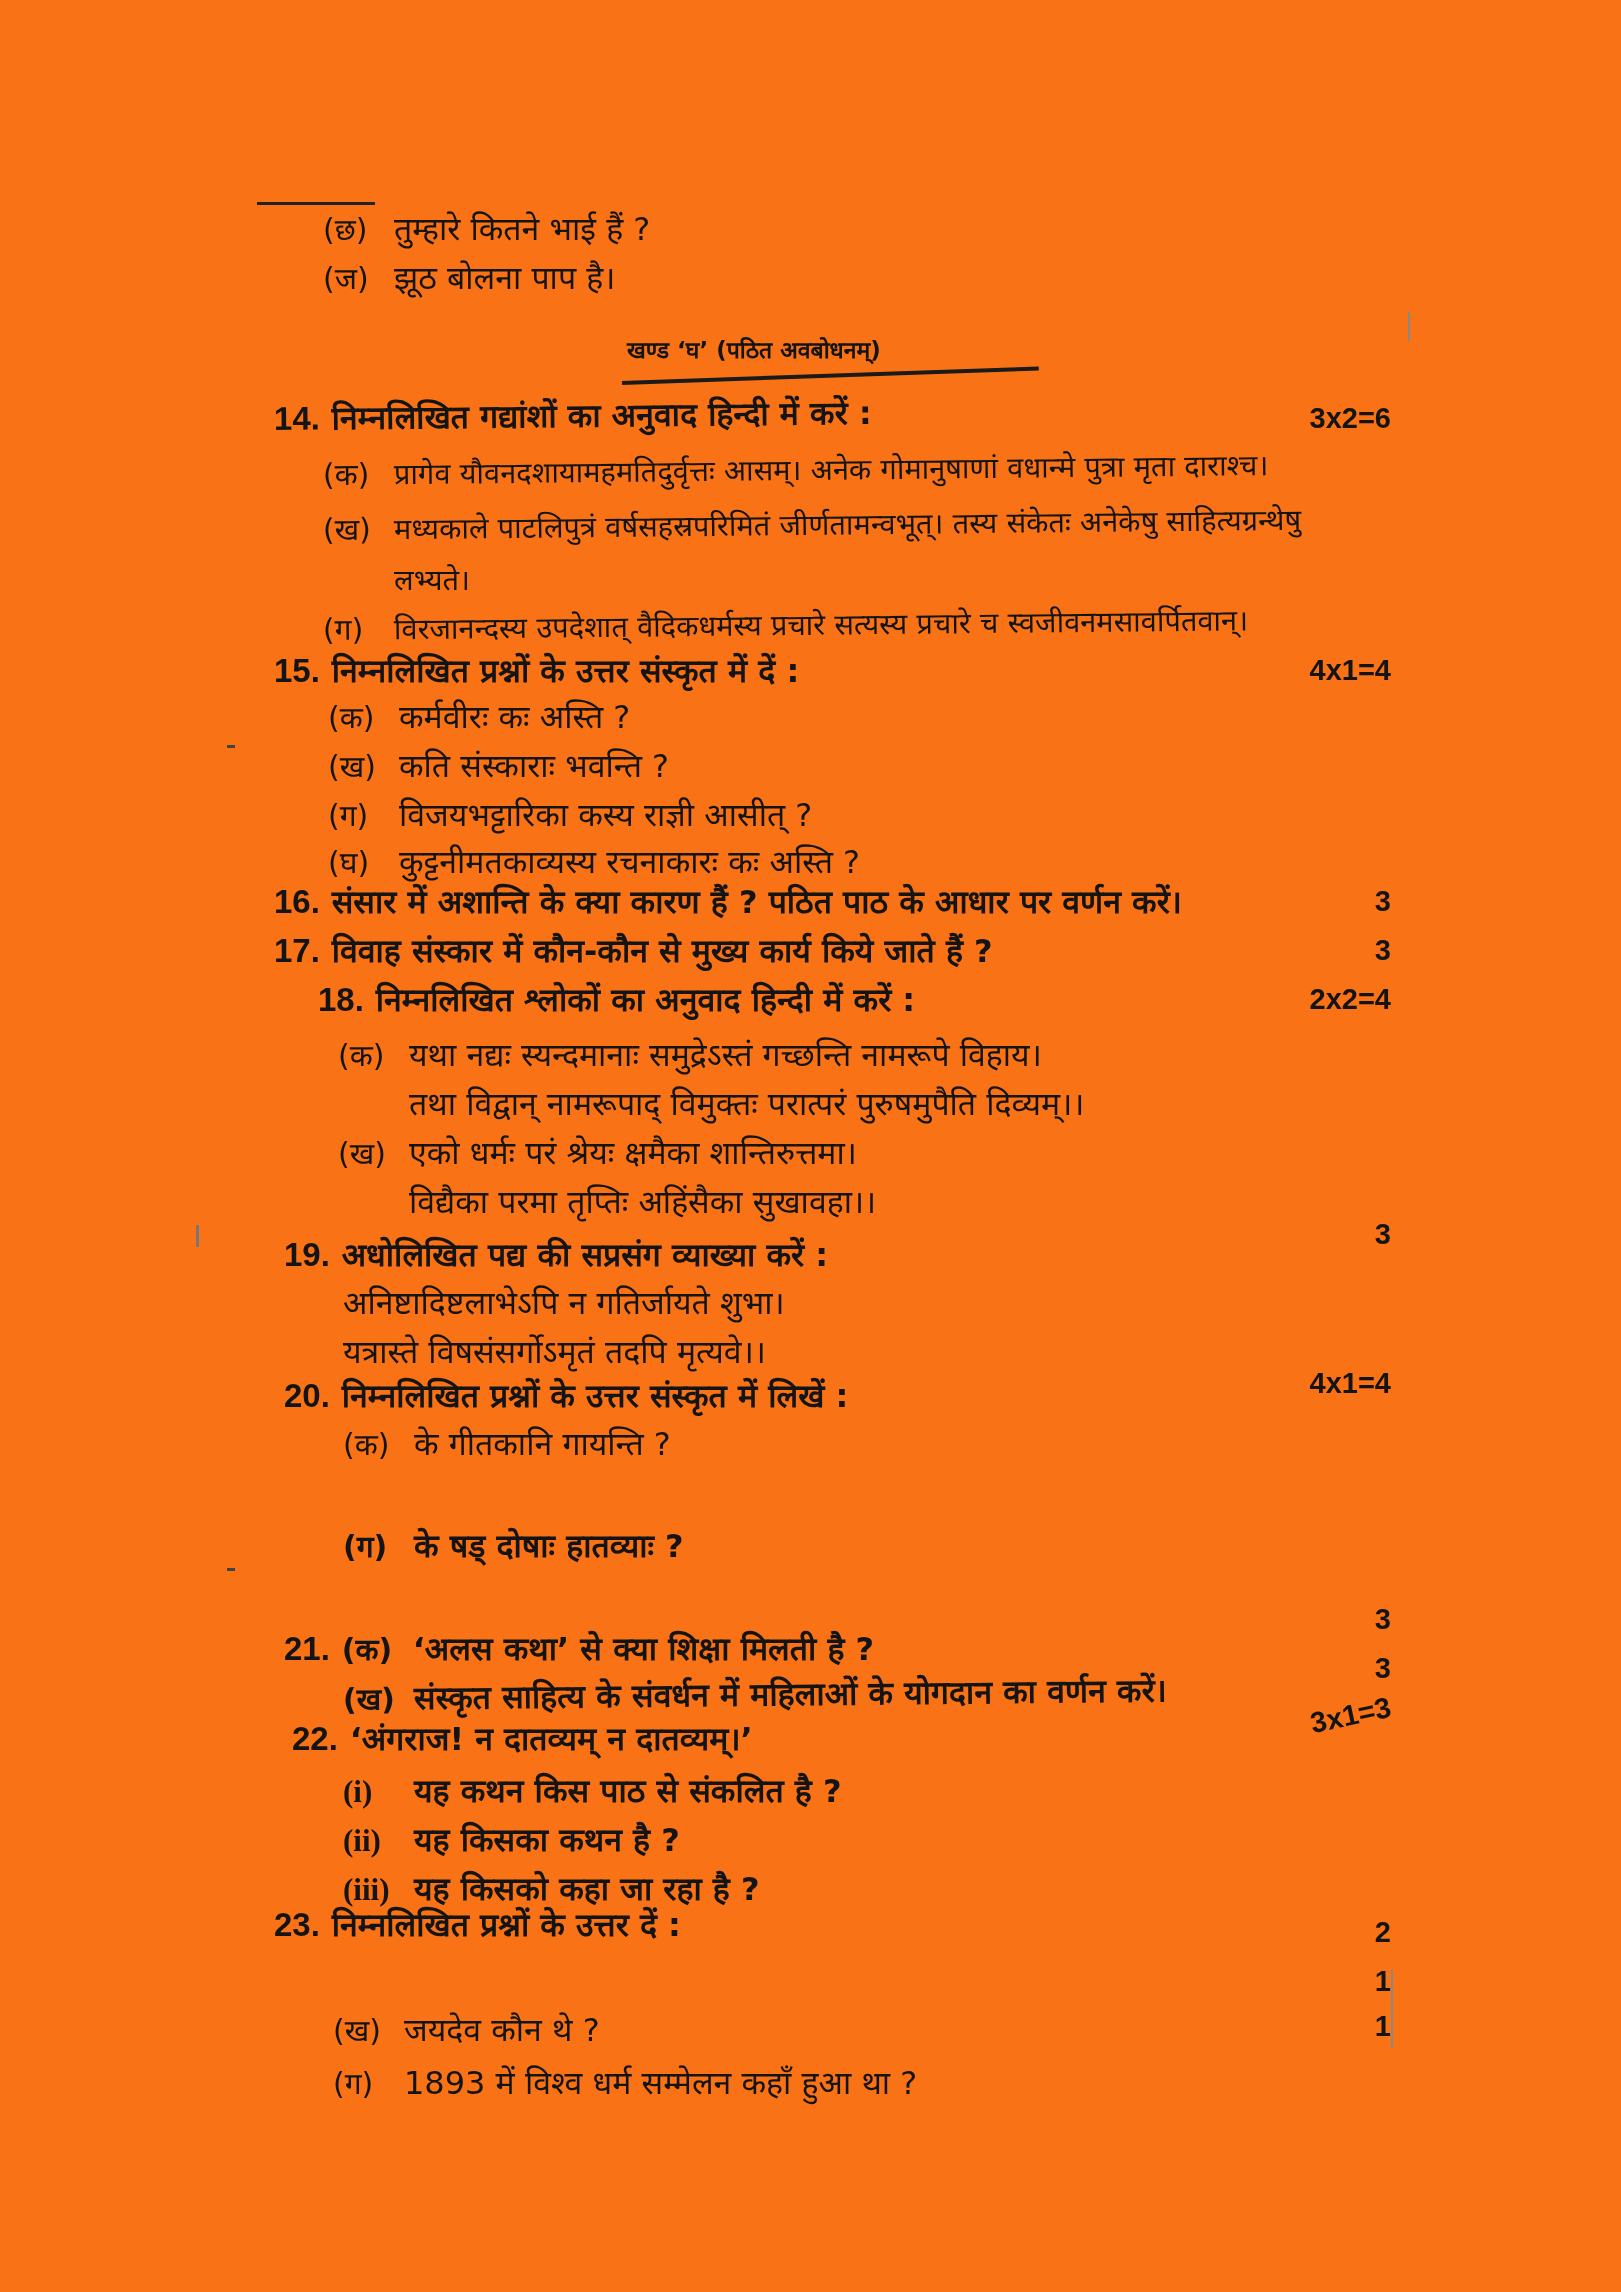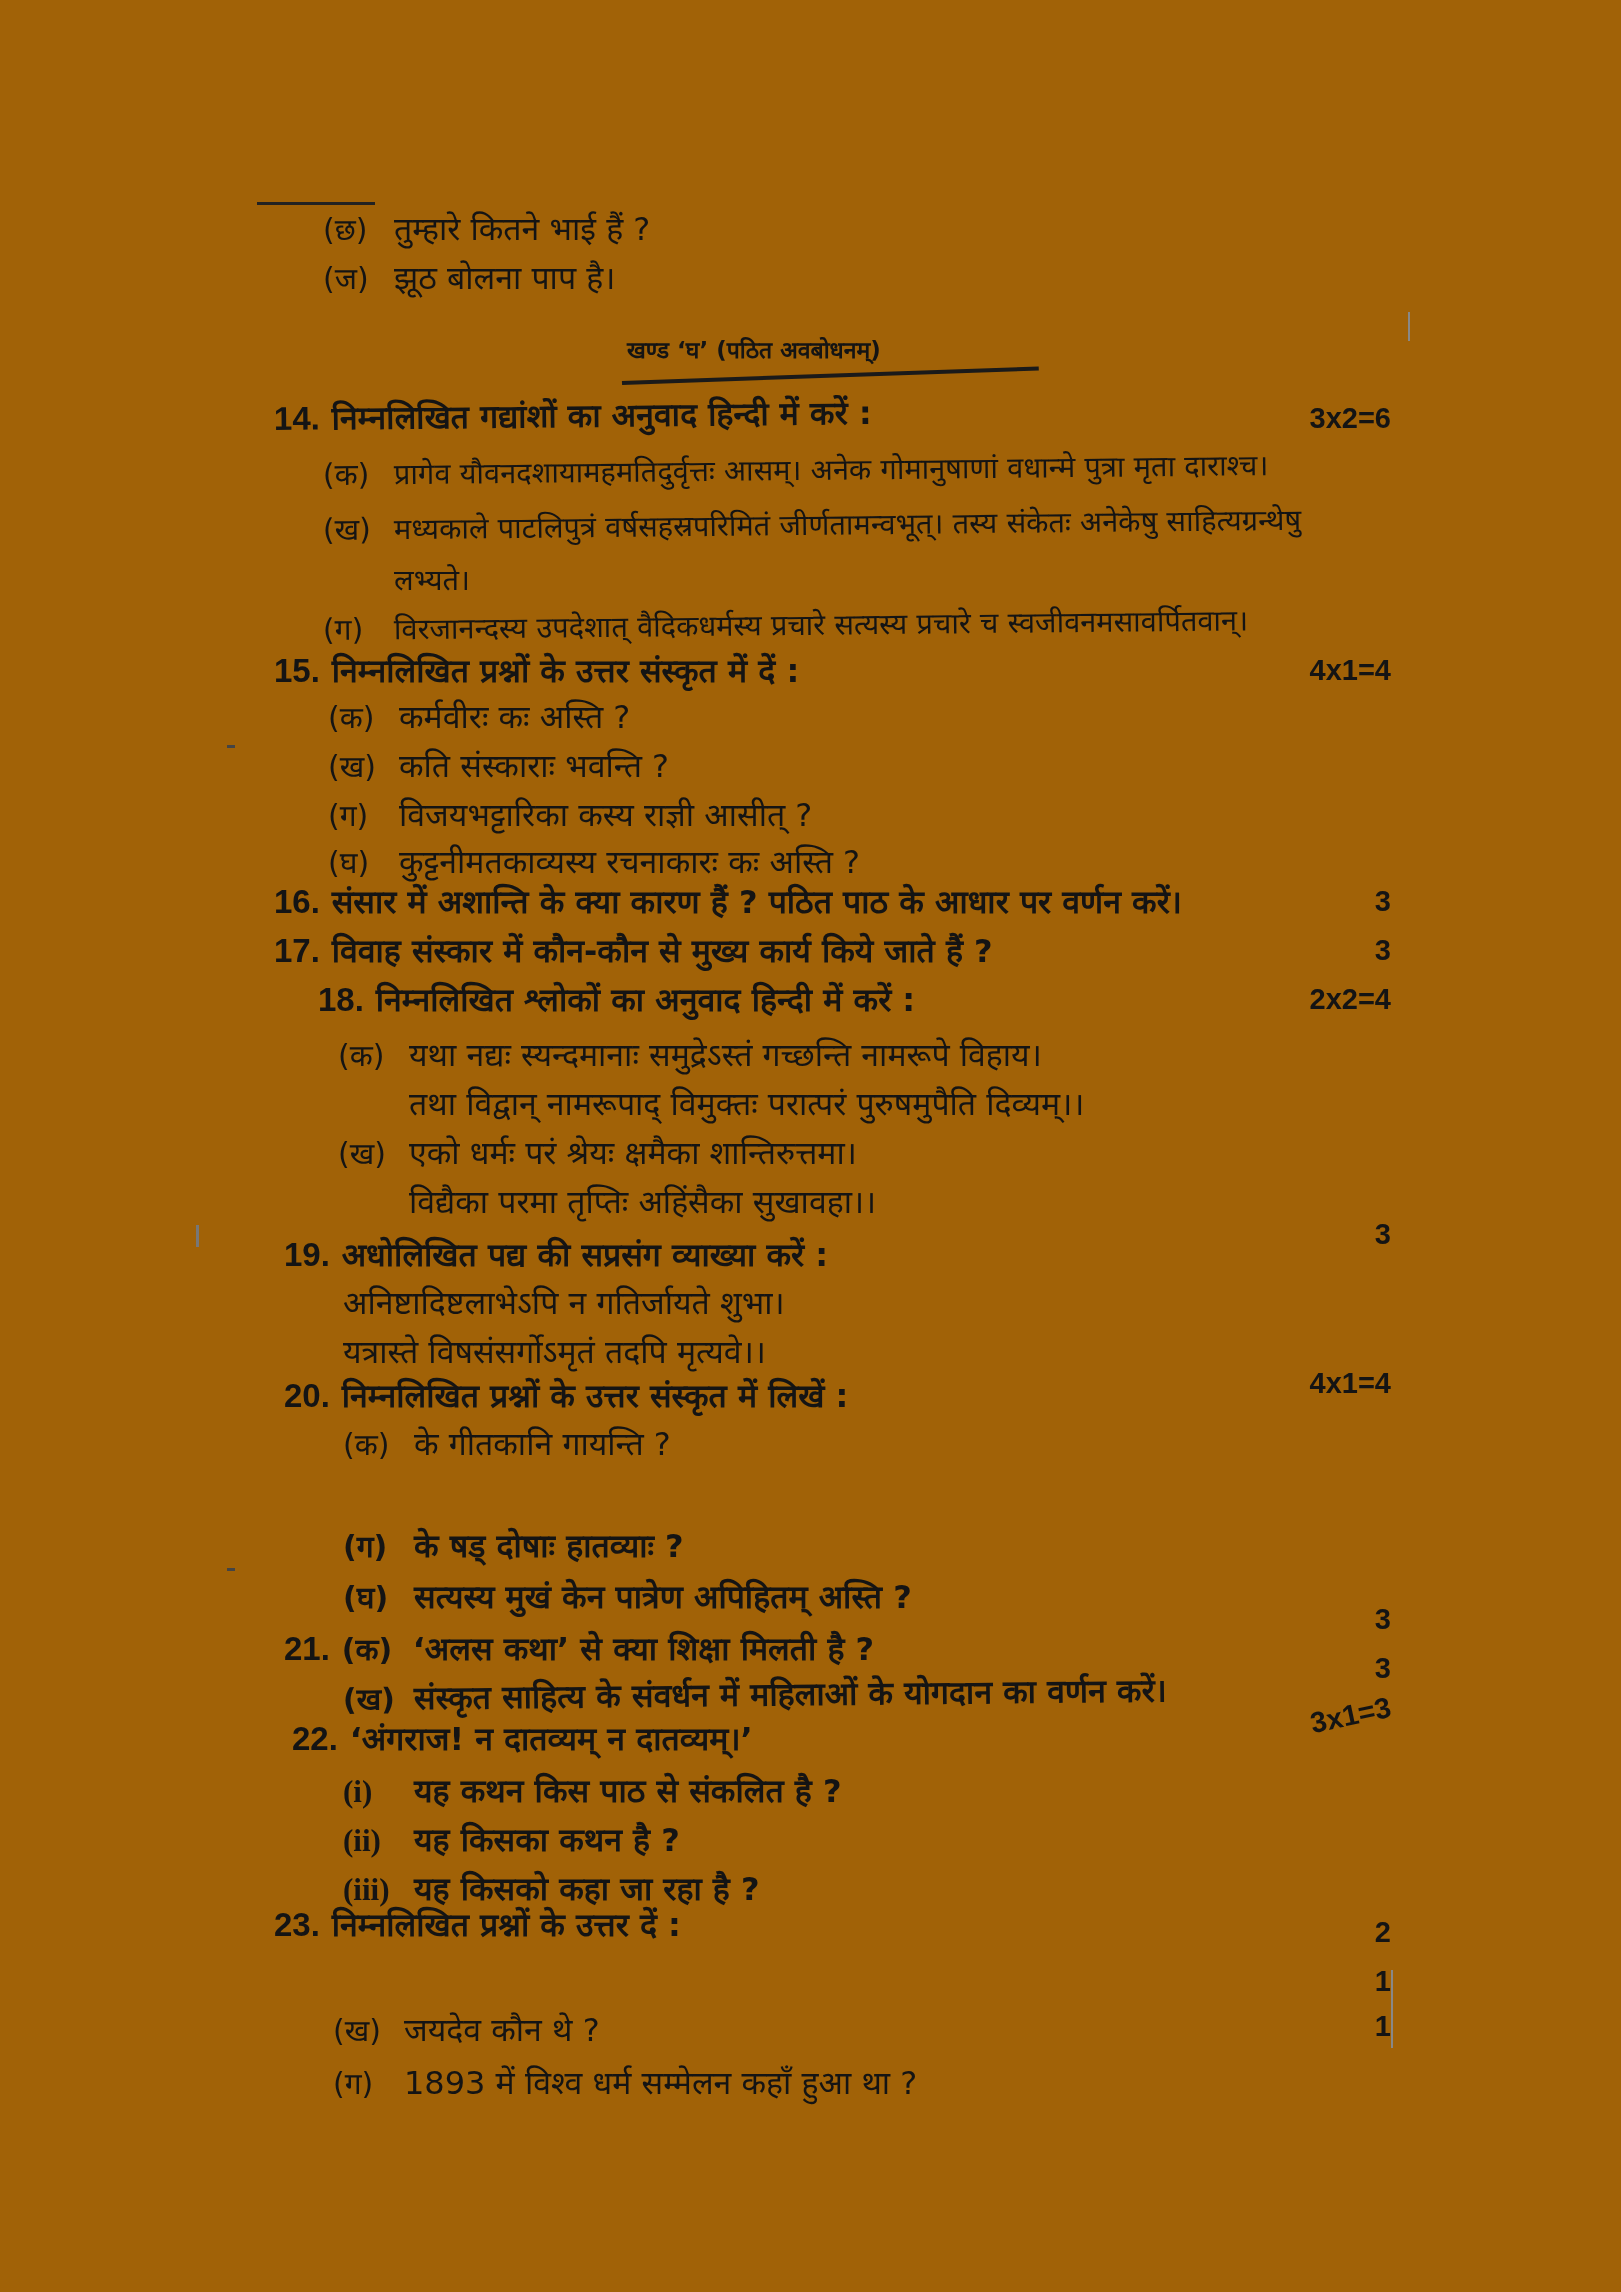--- a/index.html
+++ b/index.html
@@ -1,21 +1,21 @@
 <!DOCTYPE html>
 <html><head>
 <meta charset="utf-8">
 <style>
   html, body { margin: 0; padding: 0; background: #ffffff; }
   body {
     width: 1621px; height: 2293px; position: relative; overflow: hidden;
     font-family: "DejaVu Sans", "Liberation Sans", sans-serif;
     color: #141414;
   }
-  .page { position: absolute; inset: 0; background: #a16207; }
+  .page { position: absolute; inset: 0; background: #f97316; }
   .top-rule { position: absolute; left: 257px; top: 202px; width: 118px; height: 2.9px; background: #222; }
   .line { position: absolute; white-space: nowrap; font-size: 32px; line-height: 43px; }
   .q { font-weight: bold; }
   .qnum { font-family: "Liberation Sans", sans-serif; font-weight: bold; font-size: 33px; margin-right: 11.8px; }
   .lbl { display: inline-block; width: 71px; font-size: 30px; }
   .lbl-roman { display: inline-block; width: 71px; font-family: "Liberation Serif", serif; font-size: 31px; }
   .mark { position: absolute; right: 230px; font-family: "Liberation Sans", sans-serif; font-weight: bold; font-size: 29px; line-height: 43px; text-align: right; }
   .section-heading {
     position: absolute; left: 627px; top: 328px; font-size: 23px; font-weight: bold; line-height: 45px;
     white-space: nowrap;
@@ -107,23 +107,20 @@
   <div class="line q" style="left:284px; top:1374px;">
     <span class="qnum">20.</span><span>निम्नलिखित प्रश्नों के उत्तर संस्कृत में लिखें :</span>
   </div>
   <div class="mark" style="top:1362px;">4x1=4</div>
   <div class="line q" style="left:343px; top:1423px; font-weight:normal;">
     <span class="lbl">(क)</span><span>के गीतकानि गायन्ति ?</span>
   </div>
   <div class="line" style="left:343px; top:1525px; font-weight:bold;">
     <span class="lbl">(ग)</span><span>के षड् दोषाः हातव्याः ?</span>
   </div>
-  <div class="line" style="left:343px; top:1576px; font-weight:bold;">
-    <span class="lbl">(घ)</span><span>सत्यस्य मुखं केन पात्रेण अपिहितम् अस्ति ?</span>
-  </div>
 
   <div class="mark" style="top:1598px;">3</div>
   <div class="line q" style="left:284px; top:1627px;">
     <span class="qnum">21.</span><span class="lbl">(क)</span><span>‘अलस कथा’ से क्या शिक्षा मिलती है ?</span>
   </div>
   <div class="mark" style="top:1647px;">3</div>
   <div class="line tilt" style="left:343px; top:1678px; font-weight:bold;">
     <span class="lbl">(ख)</span><span>संस्कृत साहित्य के संवर्धन में महिलाओं के योगदान का वर्णन करें।</span>
   </div>
 

